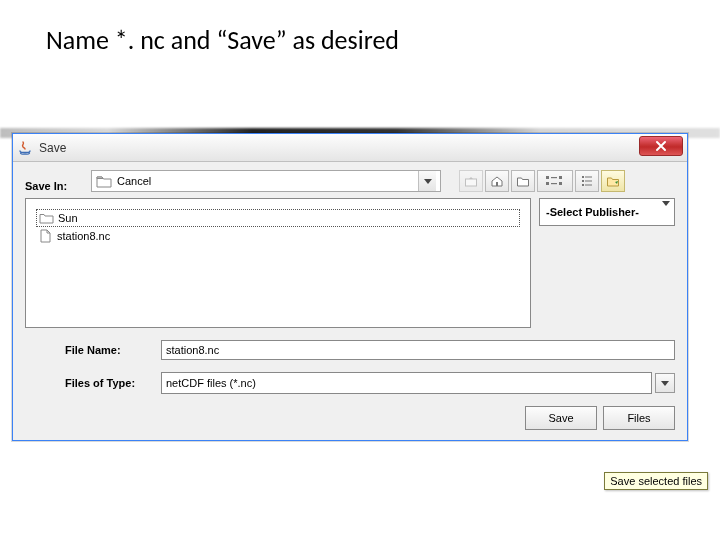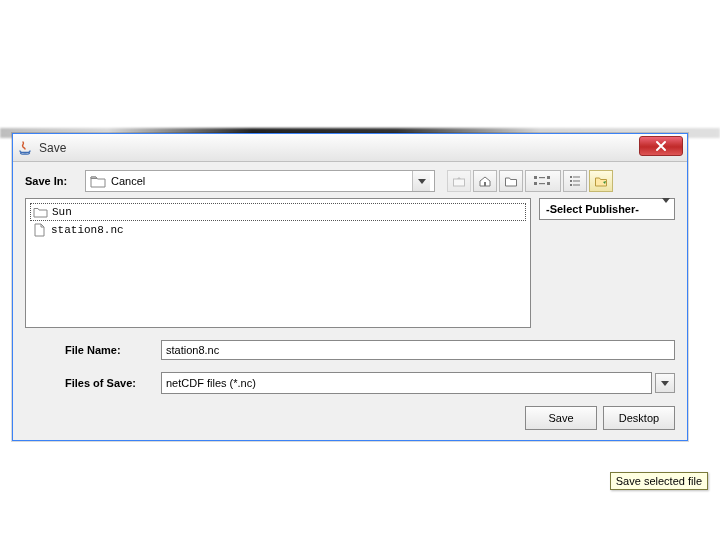--- a/index.html
+++ b/index.html
@@ -5,54 +5,55 @@
   * { box-sizing: border-box; margin: 0; padding: 0; }
   html, body { width: 720px; height: 540px; font-family: Tahoma, Arial, sans-serif; font-size: 11px; background: #fff; }
   .slide { width: 720px; height: 540px; position: relative; background: #fff; }
   .caption { position: absolute; top: 24px; left: 46px; font-size: 26px; font-family: Calibri, Arial, sans-serif; color: #000; }
   .blurbar { position: absolute; top: 128px; left: 0; width: 720px; height: 10px; background: linear-gradient(to right, #bdbdbd 0%, #d8d8d8 15%, #222 35%, #333 55%, #d5d5d5 75%, #e0e0e0 100%); filter: blur(1px); }
   .dialog { position: absolute; top: 133px; left: 12px; width: 676px; background: #f0f0f0; border: 1px solid #3b82f6; box-shadow: 0 0 0 1px rgba(0,0,0,.15); }
   .titlebar { height: 28px; background: linear-gradient(#fdfdfd,#e5e5e5); border-bottom: 1px solid #bfbfbf; display: flex; align-items: center; padding: 0 4px; position: relative; }
   .java-icon { width: 16px; height: 16px; margin-right: 6px; display: inline-flex; align-items: center; justify-content: center; }
   .title { font-size: 12px; color: #333; }
   .close-btn { position: absolute; right: 4px; top: 2px; width: 44px; height: 20px; border-radius: 3px; background: linear-gradient(#e67,#c73434 45%,#c12a2a 55%,#d55); border: 1px solid #9a2a2a; display: flex; align-items: center; justify-content: center; color: #fff; font-weight: bold; }
-  .toolbar-row { display: flex; align-items: center; padding: 8px 24px 6px 12px; gap: 6px; }
+  .toolbar-row { display: flex; align-items: flex-end; padding: 8px 24px 6px 12px; gap: 12px; }
   .lbl { font-weight: bold; font-size: 11px; color: #000; }
   .savein-lbl { width: 54px; }
   .location-combo { flex: 0 0 350px; height: 22px; border: 1px solid #a7a7a7; background: #fff; display: flex; align-items: center; padding: 0 4px; position: relative; }
   .folder-glyph { width: 16px; height: 14px; margin-right: 5px; }
   .combo-text { flex: 1; font-size: 11px; }
   .combo-arrow { width: 18px; height: 20px; border-left: 1px solid #c0c0c0; display: flex; align-items: center; justify-content: center; background: linear-gradient(#fafafa,#e5e5e5); }
   .tool-icons { display: flex; gap: 2px; margin-left: 6px; }
   .tool-btn { width: 24px; height: 22px; border: 1px solid #b8b8b8; background: linear-gradient(#fafafa,#e7e7e7); display: flex; align-items: center; justify-content: center; font-size: 12px; color: #555; }
   .tool-btn.wide { width: 36px; }
   .tool-btn.disabled { opacity: .55; }
   .tool-btn.last { background: linear-gradient(#fffbe0,#efe5a8); border-color: #c5b870; }
   .content-row { display: flex; padding: 0 12px 6px 12px; gap: 8px; }
-  .file-list { flex: 1; height: 130px; border: 1px solid #888; background: #fff; overflow: auto; padding: 4px; font-family: Liberation Mono, monospace; }
+  .file-list { flex: 1; height: 130px; border: 1px solid #888; background: #fff; overflow: auto; padding: 10px; }
   .file-item { display: flex; align-items: center; height: 18px; gap: 4px; font-size: 11px; padding: 0 2px; }
   .file-item.sel { border: 1px dotted #555; }
   .fileicon { width: 15px; height: 14px; flex: 0 0 15px; }
-  .side-combo { flex: 0 0 136px; height: 22px; border: 1px solid #888; background: #fff; display: flex; align-items: center; padding: 0 6px; font-weight: bold; font-size: 11px; position: relative; }
+  .side-combo { flex: 0 0 136px; height: 28px; border: 1px solid #888; background: #fff; display: flex; align-items: center; padding: 0 6px; font-weight: bold; font-size: 11px; position: relative; }
   .side-combo .tri { position: absolute; right: 4px; }
   .field-row { display: flex; align-items: center; padding: 6px 12px; gap: 4px; margin-left: 40px; }
   .field-lbl { width: 92px; font-weight: bold; font-size: 11px; }
   .text-input { flex: 1; height: 20px; border: 1px solid #888; background: #fff; padding: 0 4px; font-size: 11px; font-family: inherit; }
   .type-combo { flex: 1; height: 22px; border: 1px solid #888; background: #fff; display: flex; align-items: center; padding: 0 4px; position: relative; }
   .type-arrow-box { width: 20px; height: 20px; border: 1px solid #999; background: linear-gradient(#fafafa,#e5e5e5); display:flex; align-items:center; justify-content:center; margin-left:-1px;}
   .button-row { display: flex; justify-content: flex-end; padding: 6px 12px 10px 12px; gap: 6px; }
   .dlg-btn { width: 72px; height: 24px; border: 1px solid #888; background: linear-gradient(#fdfdfd,#e6e6e6); font-size: 11px; display: flex; align-items: center; justify-content: center; }
   .tooltip { position: absolute; right: 12px; bottom: 50px; background: #ffffe1; border: 1px solid #7a7a3a; padding: 2px 5px; font-size: 11px; box-shadow: 1px 1px 2px rgba(0,0,0,.25); }
   .tri-down { width: 0; height: 0; border-left: 4px solid transparent; border-right: 4px solid transparent; border-top: 5px solid #444; }
   svg { display: block; }
 </style>
 </head>
 <body>
 
 <div class="slide">
+  <div class="caption">Name *. nc and “Save” as desired</div>
   <div class="blurbar"></div>
 
   <div class="dialog">
 
     <div class="titlebar">
       <span class="java-icon">
         <svg width="16" height="16" viewBox="0 0 16 16">
             <path d="M6 2c2 2-2 3 0 5 1 1 2 1 2 2" stroke="#d1582b" stroke-width="1.4" fill="none" stroke-linecap="round"></path>
             <path d="M3 11c0 2 10 2 10 0M3.5 13c0 1.6 9 1.6 9 0" stroke="#3d6db5" stroke-width="1.3" fill="none" stroke-linecap="round"></path>
           </svg>
@@ -151,33 +152,33 @@
         <span class="tri"><span class="tri-down"></span></span>
       </div>
     </div>
 
     <div class="field-row">
       <span class="field-lbl">File Name:</span>
       <input class="text-input" value="station8.nc" style="">
     </div>
 
     <div class="field-row">
-      <span class="field-lbl">Files of Save:</span>
+      <span class="field-lbl">Files of Type:</span>
       <div class="type-combo">
         <span>netCDF files (*.nc)</span>
       </div>
       <div class="type-arrow-box">
           <span class="tri-down"></span>
         </div>
     </div>
 
     <div class="button-row">
       <div class="dlg-btn">
           <span>Save</span>
         </div>
       <div class="dlg-btn">
-          <span>Desktop</span>
+          <span>Files</span>
         </div>
     </div>
   </div>
 
-  <div class="tooltip"><span>Save selected file</span></div>
+  <div class="tooltip"><span>Save selected files</span></div>
 </div>
 
 </body></html>

